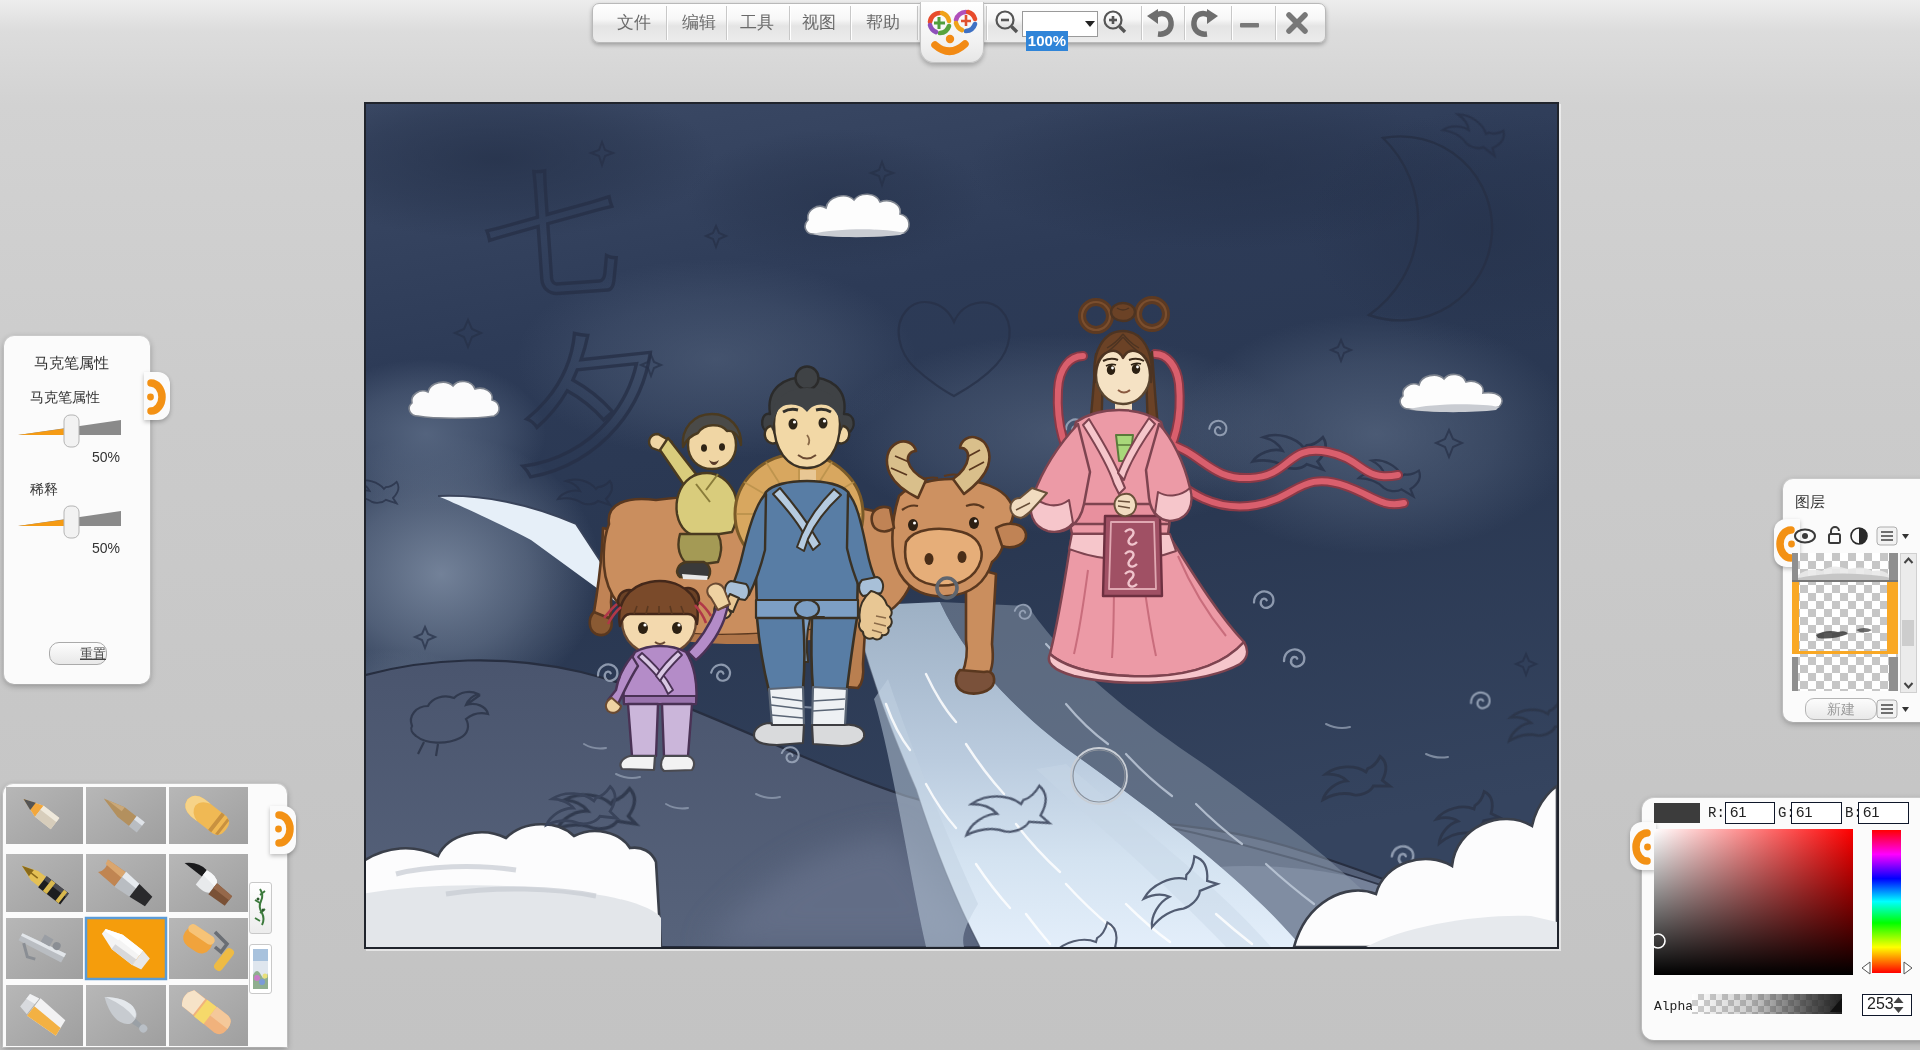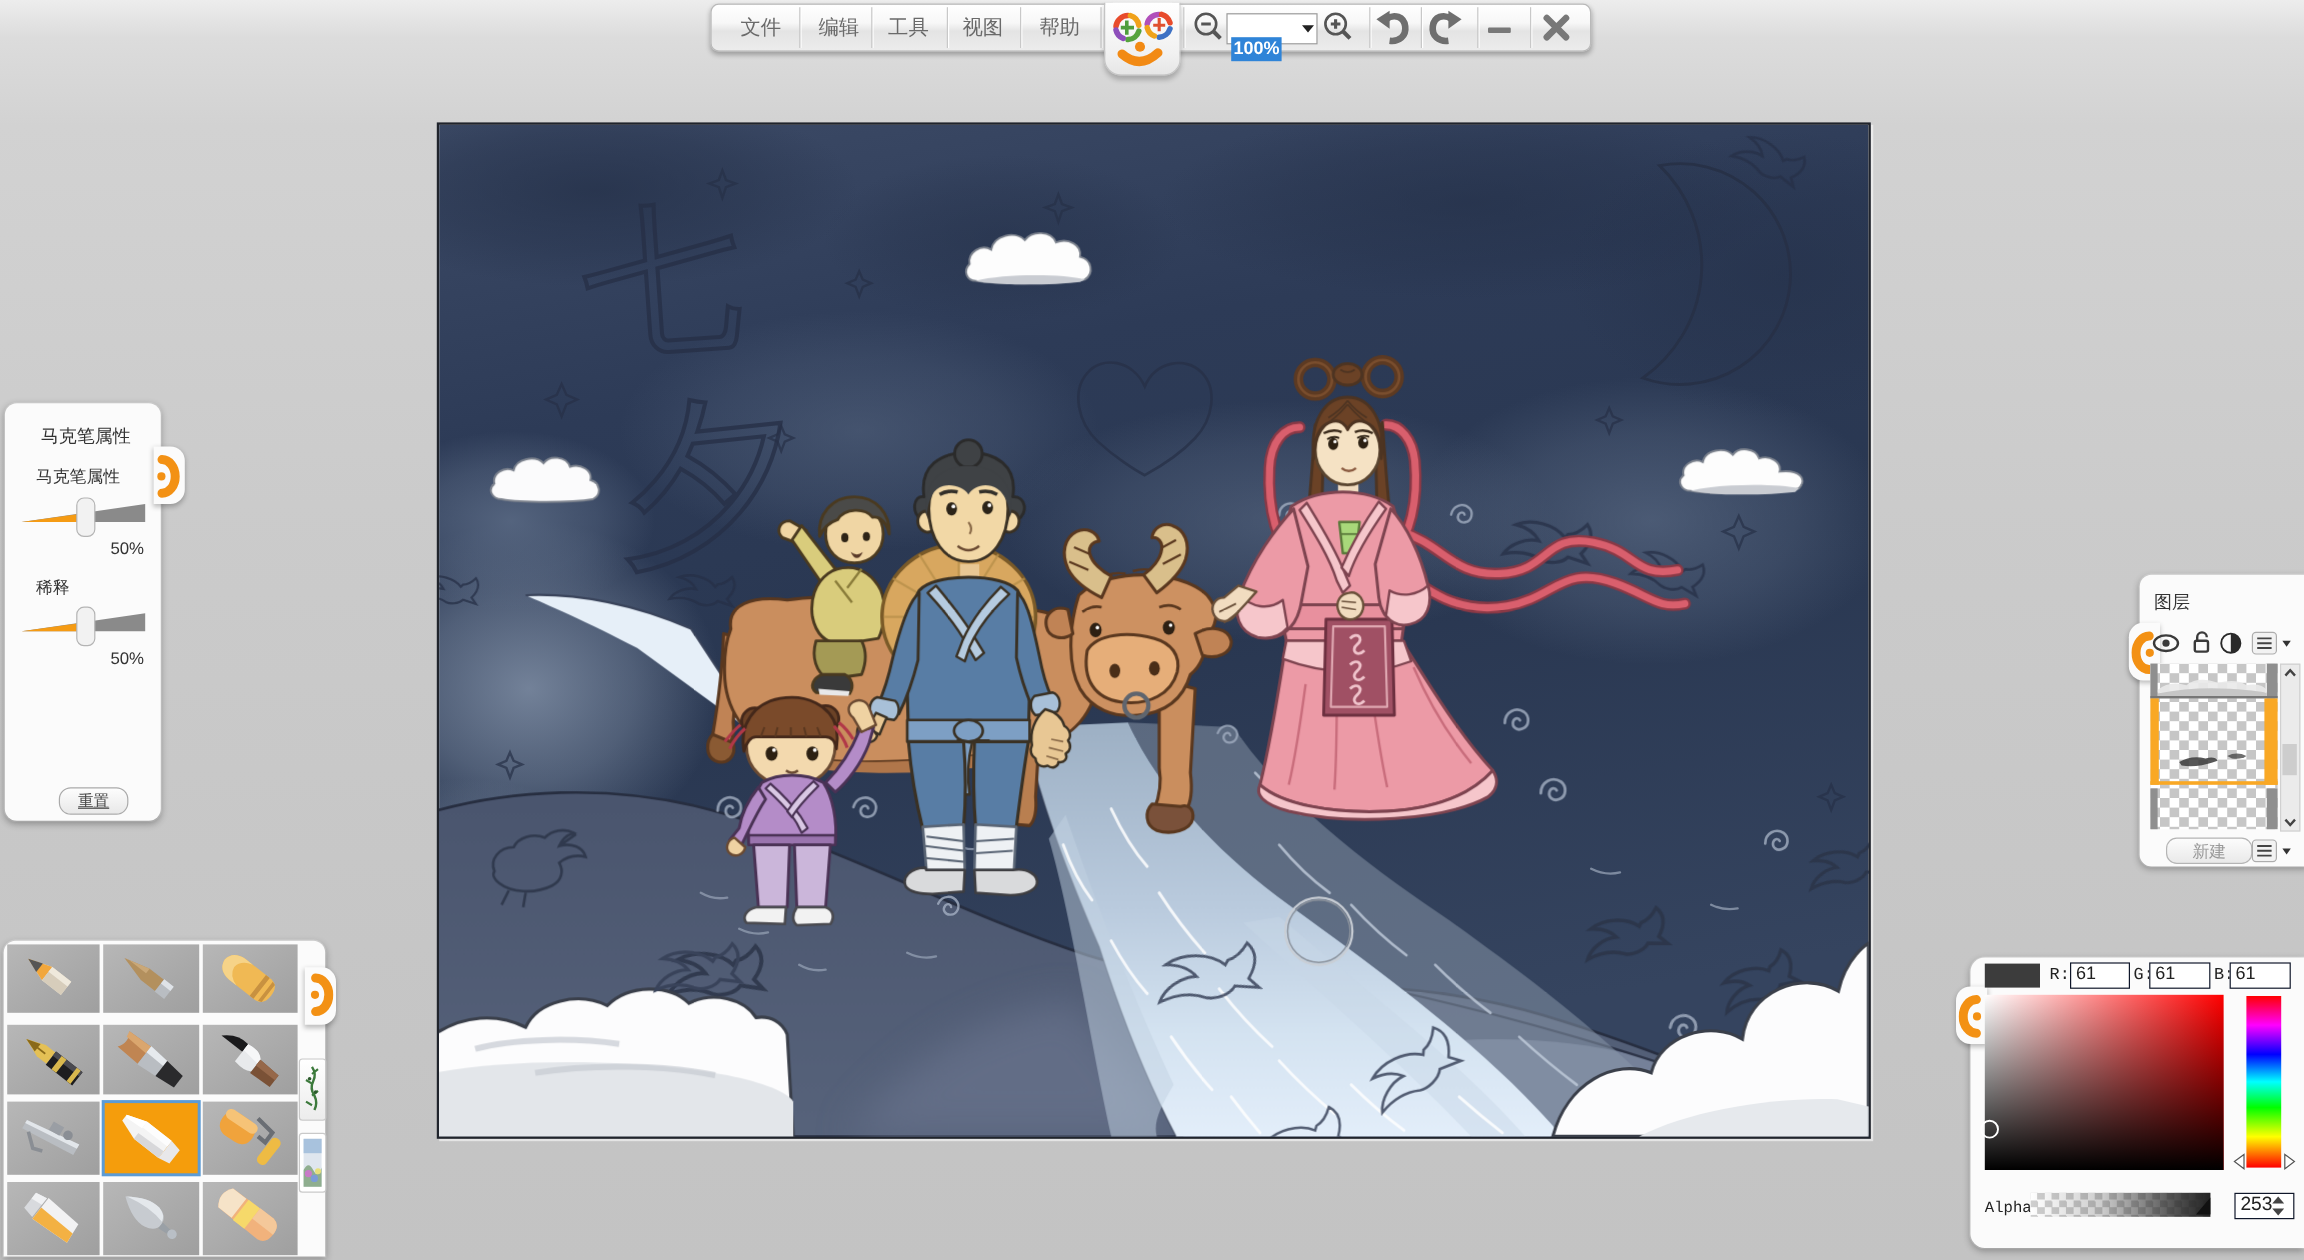--- a/index.html
+++ b/index.html
@@ -7,28 +7,28 @@
 .abs{position:absolute;}
 
 #toolbar{left:592px;top:3px;width:732px;height:38px;border-radius:7px;
  background:linear-gradient(180deg,#ffffff 0%,#f7f7f7 40%,#e4e4e4 58%,#ececec 100%);
  border:1px solid #b9b9b9;box-shadow:0 2px 4px rgba(0,0,0,.28);}
 .menu{position:absolute;top:0;height:38px;line-height:38px;text-align:center;color:#6a6a6a;font-size:17px;}
 .msep{position:absolute;top:2px;height:34px;width:1px;background:#c8c8c8;box-shadow:1px 0 0 #fff;}
 #logotab{position:absolute;left:327px;top:-2px;width:62px;height:60px;background:linear-gradient(180deg,#ffffff,#f1f1f1 70%,#e6e6e6);border:1px solid #c4c4c4;border-top:none;border-radius:0 0 14px 14px;box-shadow:0 3px 4px rgba(0,0,0,.22);}
 .ticon{position:absolute;top:0;width:38px;height:38px;}
 
-.panel{position:absolute;background:#fbfbfb;border-radius:10px;box-shadow:0 2px 6px rgba(0,0,0,.3),0 0 0 1px #d8d8d8;}
+.panel{position:absolute;background:#fbfbfb;border-radius:10px;box-shadow:0 2px 6px rgba(0,0,0,.3),0 0 0 1px #d8d8d8;padding-left:16px;}
 .otab{position:absolute;width:26px;height:48px;background:#fbfbfb;box-shadow:0 2px 4px rgba(0,0,0,.25);}
 
 #brushpanel{left:4px;top:336px;width:130px;height:348px;}
 #brushpanel .title{position:absolute;left:30px;top:18px;font-size:15px;color:#333;}
 #brushpanel .lbl{position:absolute;left:26px;font-size:14px;color:#333;}
 #brushpanel .pct{position:absolute;font-size:14px;color:#333;}
-.resetbtn{position:absolute;left:45px;top:320px;width:56px;height:21px;border:1px solid #aaa;border-radius:10px;background:linear-gradient(180deg,#fdfdfd,#e8e8e8);font-size:13px;color:#444;text-align:center;line-height:21px;text-decoration:underline;}
+.resetbtn{position:absolute;left:45px;top:306px;width:56px;height:21px;border:1px solid #aaa;border-radius:10px;background:linear-gradient(180deg,#fdfdfd,#e8e8e8);font-size:13px;color:#444;text-align:right;line-height:21px;text-decoration:underline;}
 
 #palette{left:3px;top:784px;width:268px;height:263px;border-radius:10px 10px 0 0;}
 
 #layers{left:1783px;top:479px;width:140px;height:243px;border-radius:10px 0 0 10px;}
 #layers .title{position:absolute;left:12px;top:14px;font-size:15px;color:#333;}
 
 #colorpanel{left:1642px;top:798px;width:278px;height:242px;border-radius:12px 0 0 12px;}
 .cinput{position:absolute;height:20px;border:1px solid #0f172a;background:#fff;font-family:"Liberation Sans",sans-serif;font-size:15px;color:#222;padding:0 0 0 4px;}
 .clbl{position:absolute;font-family:"Liberation Mono",monospace;font-size:14px;color:#222;}
 

